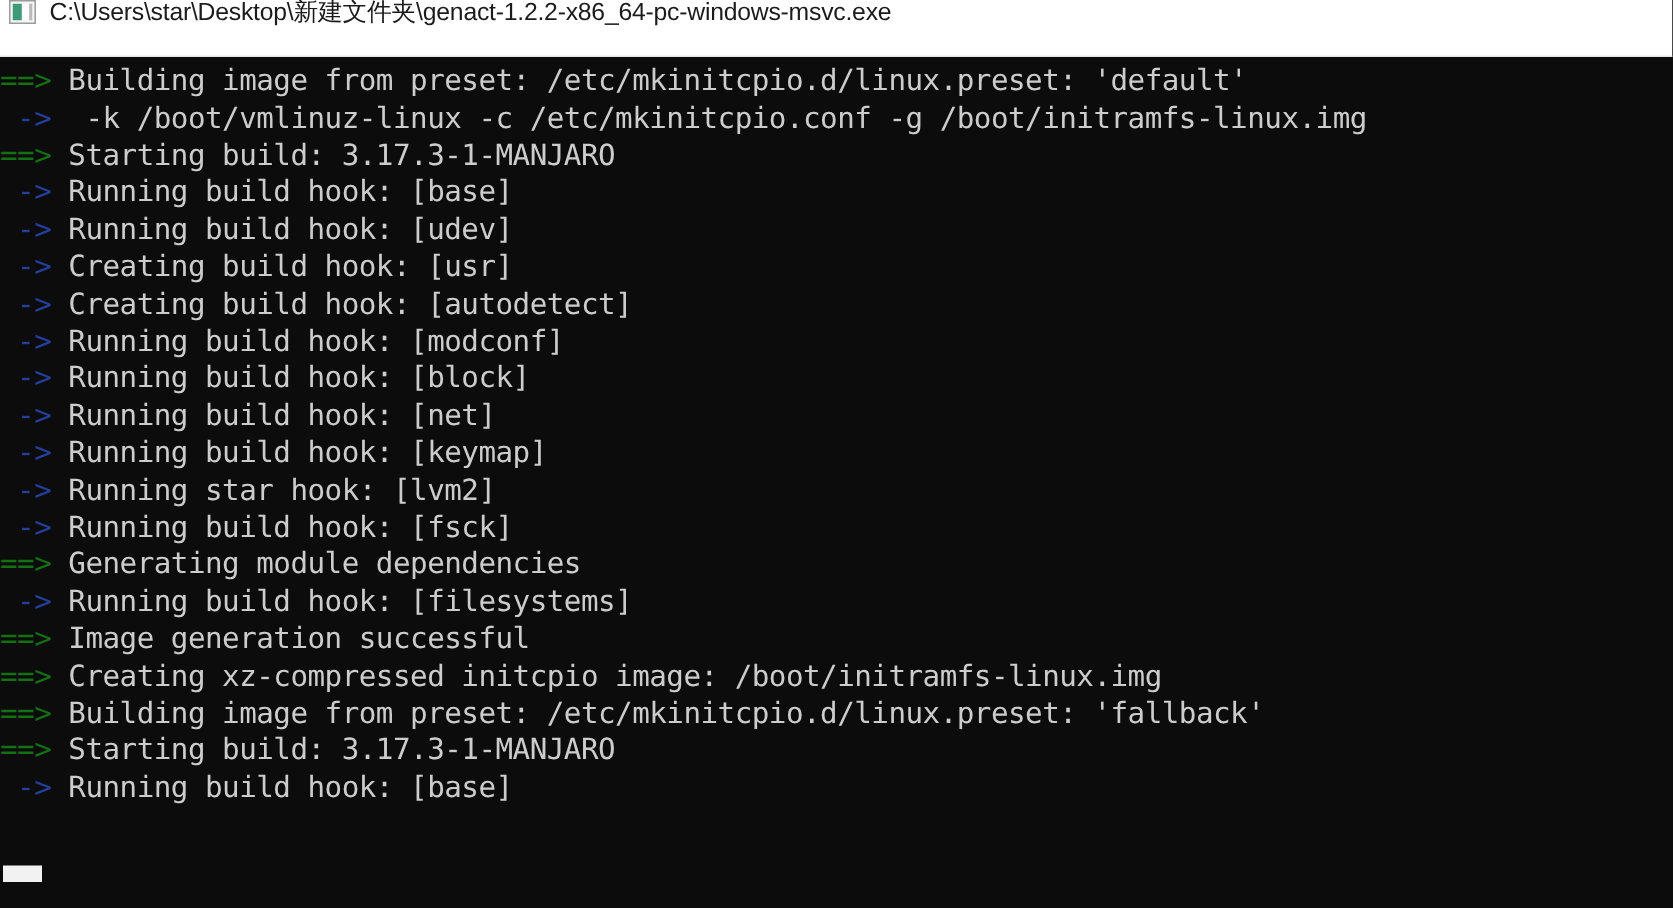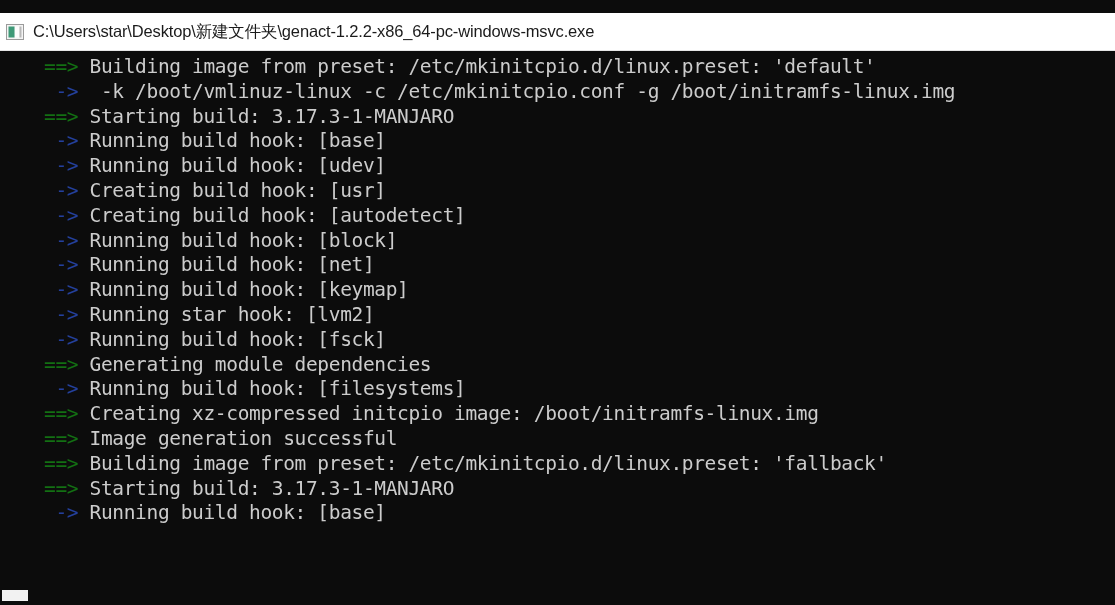--- a/index.html
+++ b/index.html
@@ -13,25 +13,23 @@
     height: 605px;
     overflow: hidden;
     font-family: "DejaVu Sans Mono", monospace;
   }
 
   
   #titlebar {
     height: 38px;
     background: #ffffff;
     display: flex;
-    align-items: center;
     padding: 0 0 0 6px;
     box-sizing: border-box;
     border-bottom: 1px solid #e6e6e6;
-    margin-top: 13px;
   }
   #titlebar .app-icon {
     width: 18px;
     height: 16px;
     flex: 0 0 auto;
     margin-right: 9px;
     position: relative;
     display: block;
   }
   #titlebar .title-text {
@@ -54,21 +52,20 @@
     position: relative;
   }
   .line {
     height: 24.8px;
     line-height: 24.8px;
     white-space: pre;
     font-family: "DejaVu Sans Mono", monospace;
     font-size: 19.5px;
     color: #cccccc;
     letter-spacing: -0.35px;
-    padding-left: 44px;
   }
   .pfx {
     font-family: "DejaVu Sans Mono", monospace;
     font-size: 19.5px;
     letter-spacing: -0.35px;
   }
   .pfx-green { color: #137013; }
   .pfx-blue  { color: #24409c; }
   .body-text { color: #cccccc; }
 
@@ -99,27 +96,28 @@
 
 <div id="console">
   <div id="console-lines">
       <div class="line"><span class="pfx pfx-green">==&gt;</span><span class="body-text"> Building image from preset: /etc/mkinitcpio.d/linux.preset: 'default'</span></div>
       <div class="line"><span class="pfx pfx-blue"> -&gt;</span><span class="body-text">  -k /boot/vmlinuz-linux -c /etc/mkinitcpio.conf -g /boot/initramfs-linux.img</span></div>
       <div class="line"><span class="pfx pfx-green">==&gt;</span><span class="body-text"> Starting build: 3.17.3-1-MANJARO</span></div>
       <div class="line"><span class="pfx pfx-blue"> -&gt;</span><span class="body-text"> Running build hook: [base]</span></div>
       <div class="line"><span class="pfx pfx-blue"> -&gt;</span><span class="body-text"> Running build hook: [udev]</span></div>
       <div class="line"><span class="pfx pfx-blue"> -&gt;</span><span class="body-text"> Creating build hook: [usr]</span></div>
       <div class="line"><span class="pfx pfx-blue"> -&gt;</span><span class="body-text"> Creating build hook: [autodetect]</span></div>
+      <div class="line"><span class="pfx pfx-blue"> -&gt;</span><span class="body-text"> Running build hook: [modconf]</span></div>
       <div class="line"><span class="pfx pfx-blue"> -&gt;</span><span class="body-text"> Running build hook: [block]</span></div>
       <div class="line"><span class="pfx pfx-blue"> -&gt;</span><span class="body-text"> Running build hook: [net]</span></div>
       <div class="line"><span class="pfx pfx-blue"> -&gt;</span><span class="body-text"> Running build hook: [keymap]</span></div>
       <div class="line"><span class="pfx pfx-blue"> -&gt;</span><span class="body-text"> Running star hook: [lvm2]</span></div>
       <div class="line"><span class="pfx pfx-blue"> -&gt;</span><span class="body-text"> Running build hook: [fsck]</span></div>
       <div class="line"><span class="pfx pfx-green">==&gt;</span><span class="body-text"> Generating module dependencies</span></div>
       <div class="line"><span class="pfx pfx-blue"> -&gt;</span><span class="body-text"> Running build hook: [filesystems]</span></div>
+      <div class="line"><span class="pfx pfx-green">==&gt;</span><span class="body-text"> Image generation successful</span></div>
       <div class="line"><span class="pfx pfx-green">==&gt;</span><span class="body-text"> Creating xz-compressed initcpio image: /boot/initramfs-linux.img</span></div>
-      <div class="line"><span class="pfx pfx-green">==&gt;</span><span class="body-text"> Image generation successful</span></div>
       <div class="line"><span class="pfx pfx-green">==&gt;</span><span class="body-text"> Building image from preset: /etc/mkinitcpio.d/linux.preset: 'fallback'</span></div>
       <div class="line"><span class="pfx pfx-green">==&gt;</span><span class="body-text"> Starting build: 3.17.3-1-MANJARO</span></div>
       <div class="line"><span class="pfx pfx-blue"> -&gt;</span><span class="body-text"> Running build hook: [base]</span></div>
     </div>
   <div id="cursor"></div>
 </div>
 
 </body></html>

